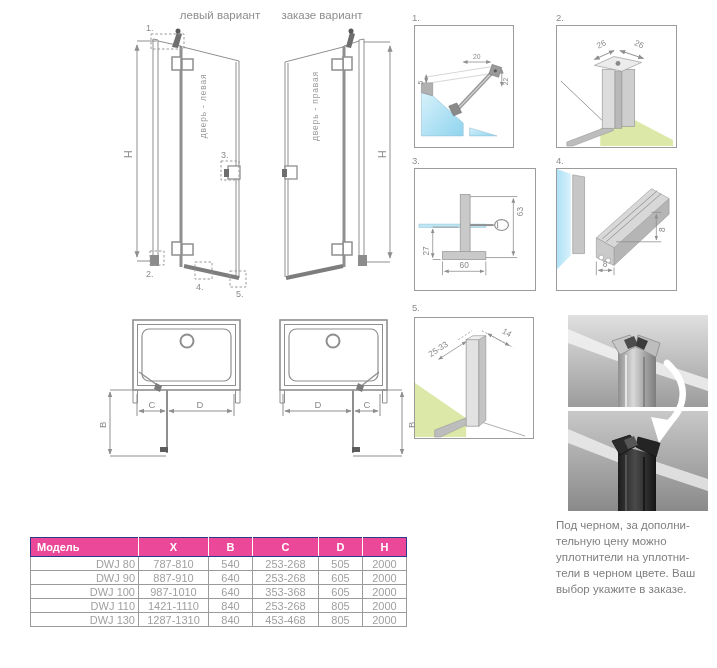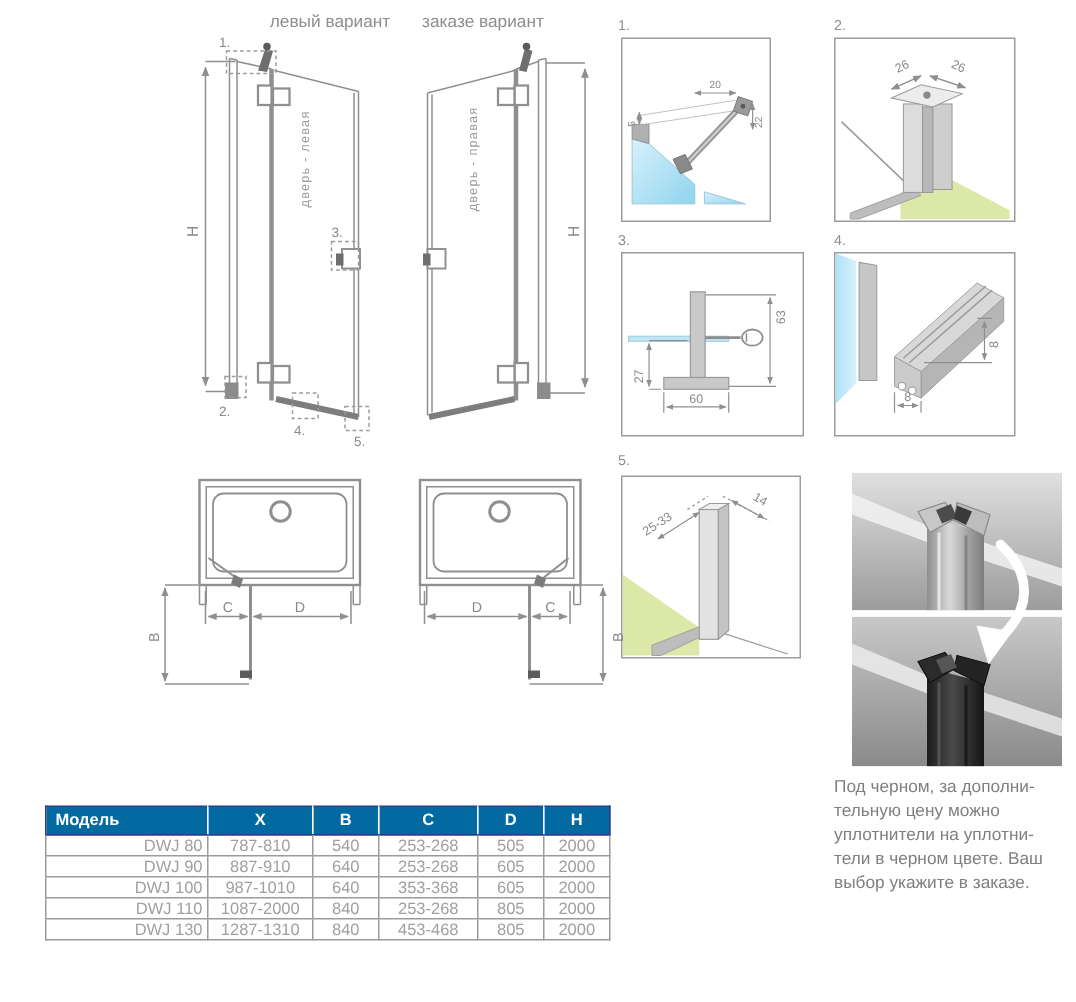--- a/index.html
+++ b/index.html
@@ -15,21 +15,21 @@
   .co{font-size:9px;}
   .doorlab{font-size:8.5px;letter-spacing:.8px;fill:#9a9a9a;}
   .hlab{font-size:10.5px;}
   .traylab{font-size:9.5px;}
   .photo{position:absolute;overflow:hidden;}
   .photo svg{display:block;}
   .seal-note{position:absolute;left:556px;top:517px;width:156px;font-size:11.5px;
              line-height:16px;color:#7f7f7f;}
   table.sizes{position:absolute;left:30px;top:537px;width:376px;border-collapse:collapse;
               font-size:11px;table-layout:fixed;}
-  table.sizes th{background:#0369a1;color:#fff;font-weight:bold;height:16px;
+  table.sizes th{background:#ec4899;color:#fff;font-weight:bold;height:16px;
                  border:1px solid #2c3a8e;border-right:1px solid #fff;padding:1px 4px;text-align:center;}
   table.sizes th:last-child{border-right:1px solid #2c3a8e;}
   table.sizes th.left{text-align:left;padding-left:6px;}
   table.sizes td{border:1px solid #9b9b9b;color:#a0a0a0;text-align:center;height:13px;padding:0 3px;
                  white-space:nowrap;overflow:hidden;}
   table.sizes td.left{text-align:right;padding-left:6px;}
 </style>
 </head>
 <body>
 
@@ -439,21 +439,21 @@
       <tr>
         <td class="left">DWJ 100</td>
         <td>987-1010</td>
         <td>640</td>
         <td>353-368</td>
         <td>605</td>
         <td>2000</td>
       </tr>
       <tr>
         <td class="left">DWJ 110</td>
-        <td>1087-2000</td>
+        <td>1421-1110</td>
         <td>840</td>
         <td>253-268</td>
         <td>805</td>
         <td>2000</td>
       </tr>
       <tr>
         <td class="left">DWJ 130</td>
         <td>1287-1310</td>
         <td>840</td>
         <td>453-468</td>

